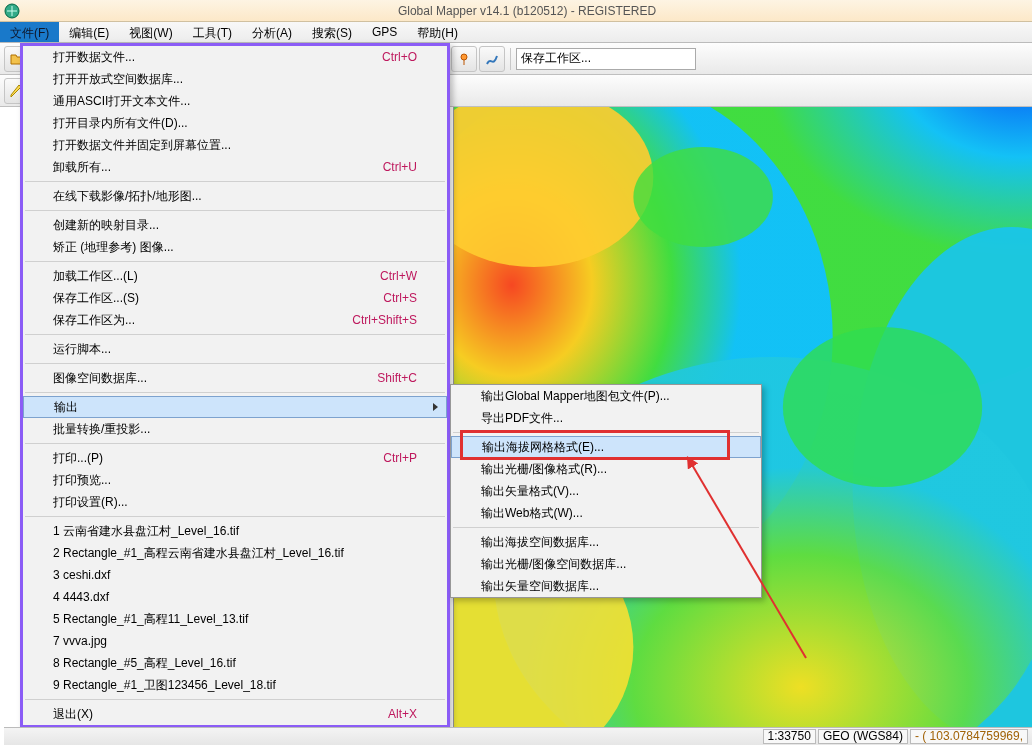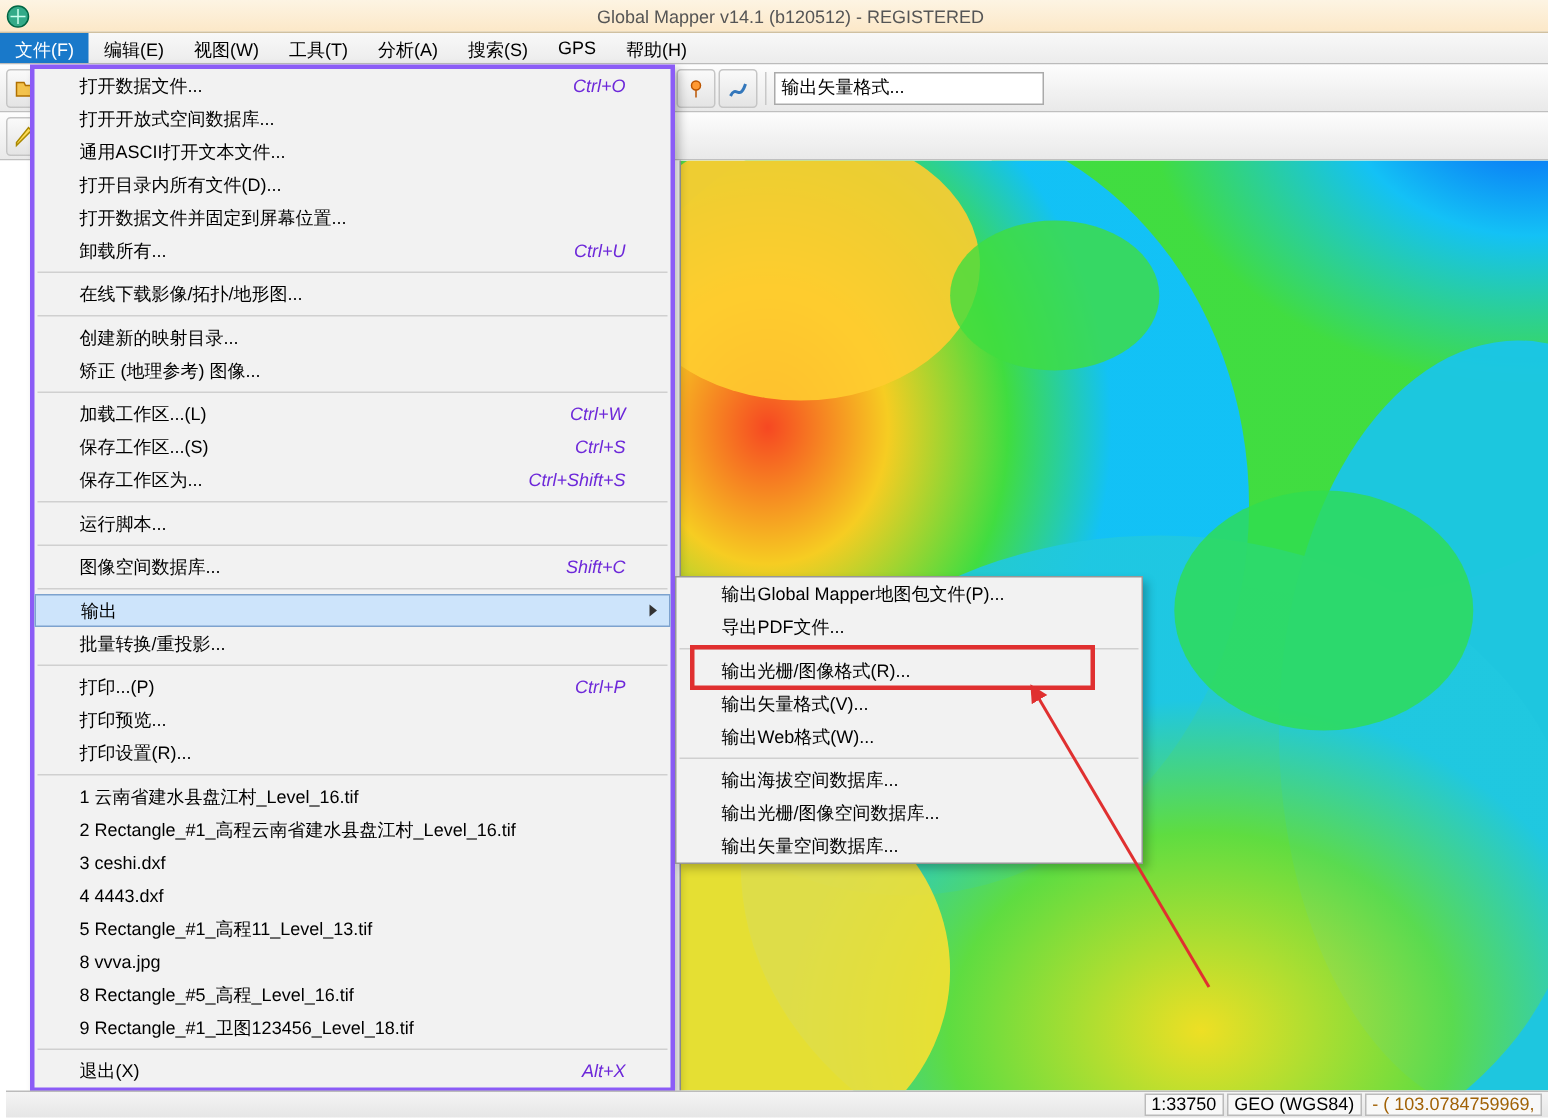--- a/index.html
+++ b/index.html
@@ -4,40 +4,40 @@
 <style>
 * { box-sizing: border-box; margin: 0; padding: 0; font-family: "Microsoft YaHei", Tahoma, sans-serif; font-size: 12px; }
 html, body { width: 1032px; height: 745px; overflow: hidden; background: #fff; }
 
 .titlebar { height: 22px; background: linear-gradient(#fdf4e3,#fce8c8); display: flex; align-items: center; padding: 0 4px; border-bottom: 1px solid #d0c0a0; }
 .titlebar .sys-icon { width: 16px; height: 16px; margin-right: 6px; }
 .titlebar .title { flex: 1; text-align: center; color: #555; font-size: 12px; }
 
 .menubar { height: 21px; background: linear-gradient(#f8f8f8,#ececec); display: flex; align-items: stretch; border-bottom: 1px solid #bbb; }
 .menubar .mitem { padding: 3px 10px; cursor: default; }
-.menubar .mitem.active { background: #1979ca; color: #ffffff; }
+.menubar .mitem.active { background: #1979ca; color: #0f172a; }
 
 .toolstrip { height: 32px; background: linear-gradient(#fdfdfd,#e9e9e9); border-bottom: 1px solid #bfbfbf; display: flex; align-items: center; padding: 0 4px; gap: 2px; }
 .tbtn { width: 26px; height: 26px; background: linear-gradient(#fafafa,#e4e4e4); border: 1px solid #c5c5c5; border-radius: 3px; display: flex; align-items: center; justify-content: center; }
 .tbtn svg { width: 16px; height: 16px; }
 .tsep { width: 1px; height: 22px; background: #c8c8c8; margin: 0 3px; }
 .tcombo { height: 22px; border: 1px solid #aaa; background: #fff; display: flex; align-items: center; padding: 0 4px; }
 .tcombo.wide { width: 120px; }
 .tcombo.xl { width: 180px; }
 
 .canvas { position: absolute; left: 0; top: 107px; right: 0; bottom: 18px; background: #fff; }
 .map-pane { position: absolute; left: 453px; top: 0; right: 0; bottom: 0; overflow: hidden; border-left: 1px solid #999; }
 .map-svg { width: 100%; height: 100%; display: block; }
 
 .statusbar { position: absolute; left: 4px; right: 0; bottom: 0; height: 18px; background: linear-gradient(#f4f4f4,#e6e6e6); border-top: 1px solid #bbb; display: flex; align-items: center; justify-content: flex-end; padding: 0 4px; gap: 2px; font-size: 11px; }
 .statusbar .cell { border: 1px solid #bbb; padding: 0 4px; background: #f8f8f8; height: 15px; line-height: 13px; }
 
 .dropdown { position: absolute; left: 20px; top: 43px; width: 430px; background: #f2f2f2; border: 3px solid #8b5cf6; box-shadow: 3px 3px 6px rgba(0,0,0,.25); }
 .dropdown .row { display: flex; align-items: center; height: 22px; padding: 0 30px 0 30px; cursor: default; position: relative; }
-.dropdown .row .shortcut { margin-left: auto; color: #6d28d9; font-style: italic; }
+.dropdown .row .shortcut { margin-left: auto; color: #be185d; }
 .dropdown .row .arrow { position: absolute; right: 8px; top: 6px; width: 0; height: 0; border-top: 4px solid transparent; border-bottom: 4px solid transparent; border-left: 5px solid #333; }
 .dropdown .sep { height: 1px; background: #d0d0d0; margin: 3px 2px; }
 .dropdown .row.hl { background: #cde4fb; border: 1px solid #7da2ce; height: 22px; }
 
 .submenu { position: absolute; left: 450px; top: 384px; width: 312px; background: #f2f2f2; border: 1px solid #979797; box-shadow: 3px 3px 6px rgba(0,0,0,.25); z-index: 20; }
 .submenu .srow { display: flex; align-items: center; height: 22px; padding: 0 12px 0 30px; cursor: default; }
 .submenu .sep2 { height: 1px; background: #d0d0d0; margin: 3px 2px; }
 
 .annot-box { position: absolute; left: 460px; top: 430px; width: 270px; height: 30px; border: 3px solid #e03030; z-index: 30; pointer-events: none; }
 .annot-arrow { position: absolute; left: 686px; top: 458px; z-index: 30; pointer-events: none; }
@@ -141,21 +141,21 @@
         <path d="M8 9v5" stroke="#b50"></path>
       </svg>
     </div>
   <div class="tbtn">
       <svg viewBox="0 0 16 16">
         <path d="M3 13c4-8 6 4 10-8" fill="none" stroke="#37b" stroke-width="2"></path>
       </svg>
     </div>
   <div class="tsep"></div>
   <div class="tcombo xl">
-      <span>输出矢量格式...</span>
+      <span>保存工作区...</span>
     </div>
 </div>
 
 <div class="toolstrip">
   <div class="tbtn">
       <svg viewBox="0 0 16 16">
         <path d="M2 14L12 4l-2-2L2 12z" fill="#fd5" stroke="#a80"></path>
       </svg>
     </div>
   <div class="tbtn">
@@ -352,39 +352,40 @@
     <div class="row">
       <span>3 ceshi.dxf</span>
     </div>
     <div class="row">
       <span>4 4443.dxf</span>
     </div>
     <div class="row">
       <span>5 Rectangle_#1_高程11_Level_13.tif</span>
     </div>
     <div class="row">
-      <span>8 vvva.jpg</span>
+      <span>7 vvva.jpg</span>
     </div>
     <div class="row">
       <span>8 Rectangle_#5_高程_Level_16.tif</span>
     </div>
     <div class="row">
       <span>9 Rectangle_#1_卫图123456_Level_18.tif</span>
     </div>
     <div class="sep"></div>
     <div class="row">
       <span>退出(X)</span>
       <span class="shortcut">Alt+X</span>
     </div>
   </div>
 
 <div class="submenu" id="export-submenu">
     <div class="srow">输出Global Mapper地图包文件(P)...</div>
     <div class="srow">导出PDF文件...</div>
     <div class="sep2"></div>
+    <div class="srow" style="background: rgb(205, 228, 251); border: 1px solid rgb(125, 162, 206);">输出海拔网格格式(E)...</div>
     <div class="srow">输出光栅/图像格式(R)...</div>
     <div class="srow">输出矢量格式(V)...</div>
     <div class="srow">输出Web格式(W)...</div>
     <div class="sep2"></div>
     <div class="srow">输出海拔空间数据库...</div>
     <div class="srow">输出光栅/图像空间数据库...</div>
     <div class="srow">输出矢量空间数据库...</div>
   </div>
 
 <div class="annot-box"></div>

